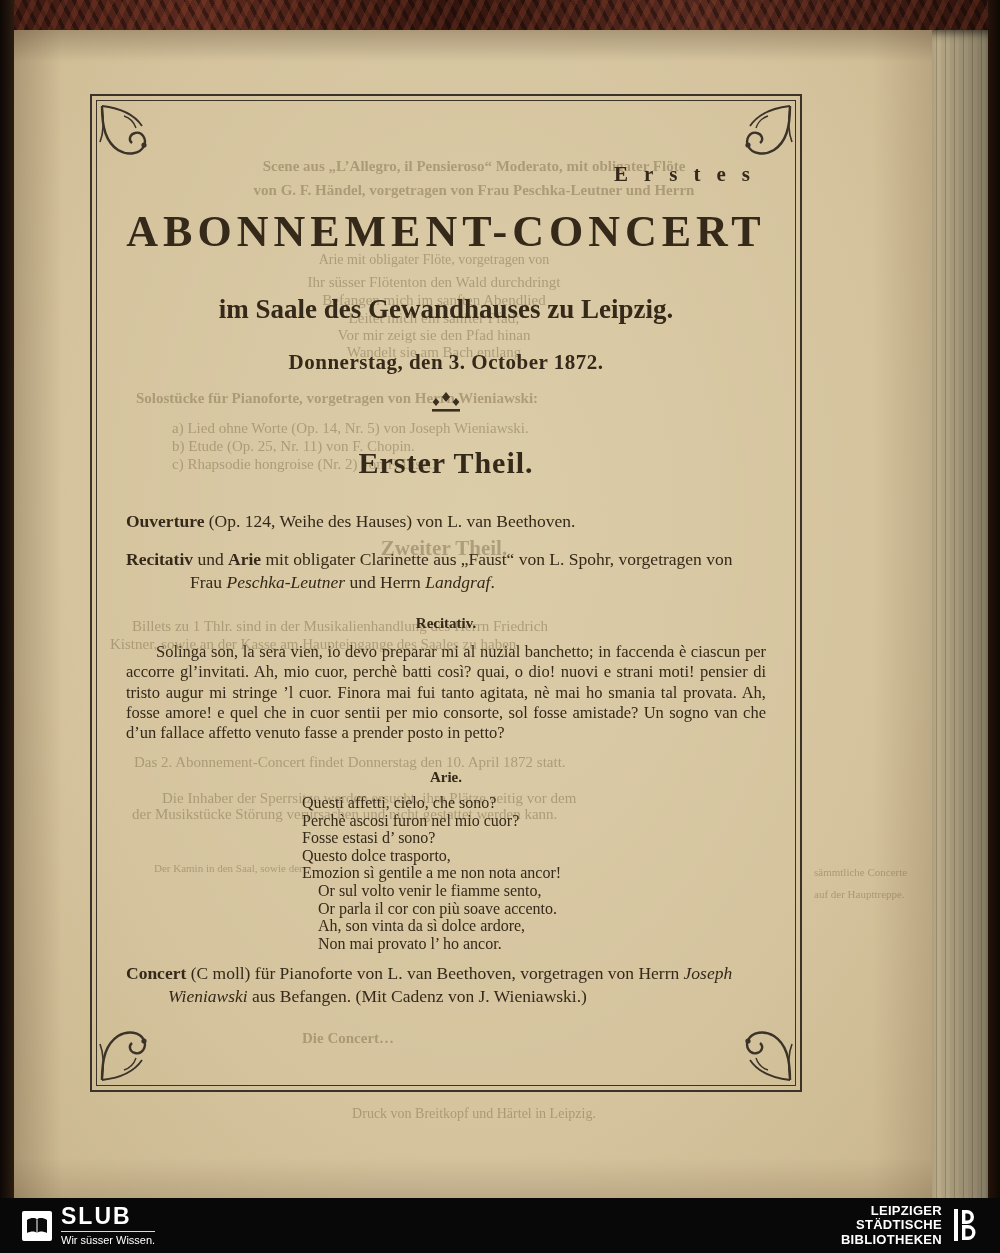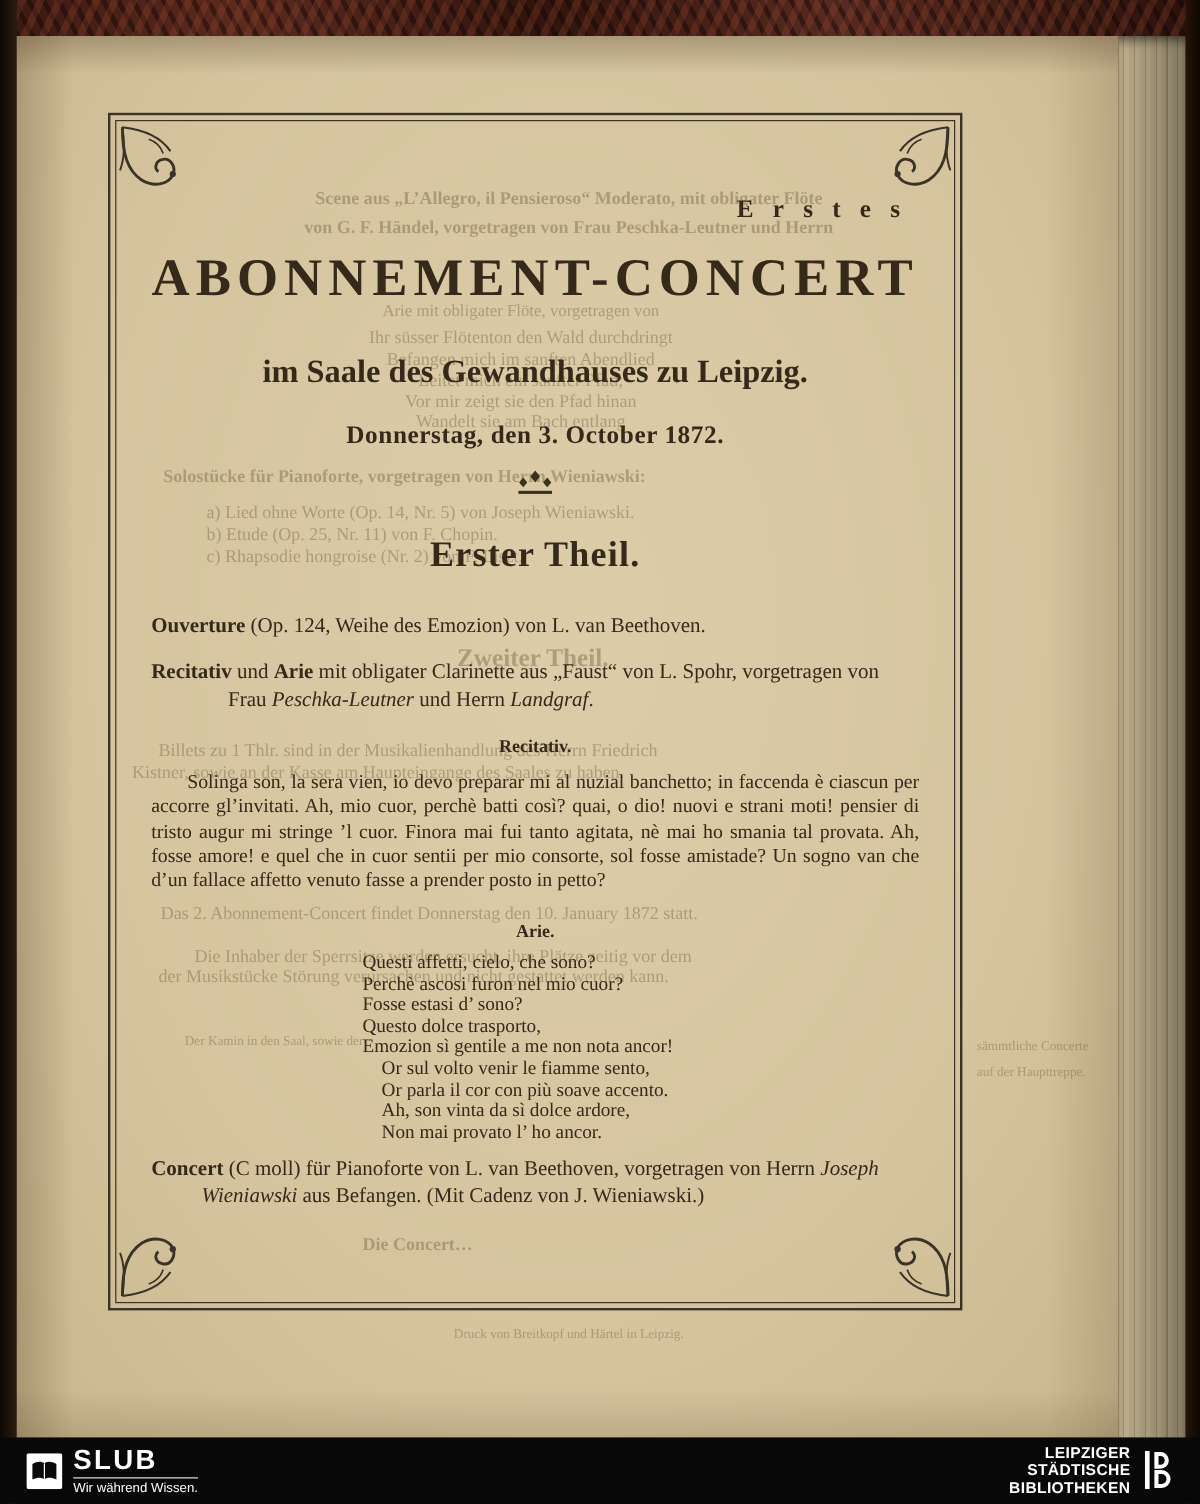--- a/index.html
+++ b/index.html
@@ -128,28 +128,28 @@
     <div class="bt c" style="top:280px;left:110px;width:620px;">Leitet mich ein sanfter Pfad;</div>
     <div class="bt c" style="top:297px;left:110px;width:620px;">Vor mir zeigt sie den Pfad hinan</div>
     <div class="bt c" style="top:314px;left:110px;width:620px;">Wandelt sie am Bach entlang</div>
     <div class="bt b" style="top:360px;left:122px;">Solostücke für Pianoforte, vorgetragen von Herrn Wieniawski:</div>
     <div class="bt" style="top:390px;left:158px;">a) Lied ohne Worte (Op. 14, Nr. 5) von Joseph Wieniawski.</div>
     <div class="bt" style="top:408px;left:158px;">b) Etude (Op. 25, Nr. 11) von F. Chopin.</div>
     <div class="bt" style="top:426px;left:158px;">c) Rhapsodie hongroise (Nr. 2) von F. Liszt.</div>
     <div class="bt b c" style="top:506px;left:90px;width:680px;font-size:21px;">Zweiter Theil.</div>
     <div class="bt" style="top:588px;left:118px;">Billets zu 1 Thlr. sind in der Musikalienhandlung des Herrn Friedrich</div>
     <div class="bt" style="top:606px;left:96px;">Kistner, sowie an der Kasse am Haupteingange des Saales zu haben.</div>
-    <div class="bt" style="top:724px;left:120px;">Das 2. Abonnement-Concert findet Donnerstag den 10. January 1872 statt.</div>
+    <div class="bt" style="top:724px;left:120px;">Das 2. Abonnement-Concert findet Donnerstag den 10. April 1872 statt.</div>
     <div class="bt" style="top:760px;left:148px;">Die Inhaber der Sperrsitze werden ersucht, ihre Plätze zeitig vor dem</div>
     <div class="bt" style="top:776px;left:118px;">der Musikstücke Störung verursachen und nicht gestattet werden kann.</div>
     <div class="bt sm" style="top:832px;left:140px;">Der Kamin in den Saal, sowie der</div>
     <div class="bt sm" style="top:836px;left:800px;">sämmtliche Concerte</div>
     <div class="bt sm" style="top:858px;left:800px;">auf der Haupttreppe.</div>
     <div class="bt b" style="top:1000px;left:288px;">Die Concert…</div>
-    <div class="bt c" style="top:1076px;left:110px;width:700px;font-size:11px;">Druck von Breitkopf und Härtel in Leipzig.</div>
+    <div class="bt c" style="top:1076px;left:110px;width:700px;font-size:14px;">Druck von Breitkopf und Härtel in Leipzig.</div>
   </div>
 
   <div class="frame">
     <div class="frame-inner"></div>
     <svg class="corner c-tl" viewBox="0 0 60 60">
         <use href="#flourish"></use>
       </svg>
     <svg class="corner c-tr" viewBox="0 0 60 60">
         <use href="#flourish"></use>
       </svg>
@@ -170,21 +170,21 @@
         <svg width="44" height="22" viewBox="0 0 44 22">
           <path d="M22 0 l4 5 -4 5 -4 -5 z" fill="#39301f"></path>
           <path d="M12 6 l3.4 4 -3.4 4 -3.4 -4 z" fill="#39301f"></path>
           <path d="M32 6 l3.4 4 -3.4 4 -3.4 -4 z" fill="#39301f"></path>
           <rect x="8" y="17" width="28" height="2.6" fill="#39301f"></rect>
         </svg>
       </div>
 
       <div class="blk section-title">Erster Theil.</div>
 
-      <div class="blk prog item1"><span class="b">Ouverture</span><span> (Op. 124, Weihe des Emozion) von L. van Beethoven.</span></div>
+      <div class="blk prog item1"><span class="b">Ouverture</span><span> (Op. 124, Weihe des Hauses) von L. van Beethoven.</span></div>
 
       <div class="blk prog item2"><span class="b">Recitativ</span><span> und </span><span class="b">Arie</span><span> mit obligater Clarinette aus „Faust“ von L. Spohr, vorgetragen von Frau </span><span class="i">Peschka-Leutner</span><span> und Herrn </span><span class="i">Landgraf</span><span>.</span></div>
 
       <div class="blk subhead recit-head">Recitativ.</div>
       <div class="blk recit-text">Solinga son, la sera vien, io devo preparar mi al nuzial banchetto; in faccenda è ciascun per accorre gl’invitati. Ah, mio cuor, perchè batti così? quai, o dio! nuovi e strani moti! pensier di tristo augur mi stringe ’l cuor. Finora mai fui tanto agitata, nè mai ho smania tal provata. Ah, fosse amore! e quel che in cuor sentii per mio consorte, sol fosse amistade? Un sogno van che d’un fallace affetto venuto fasse a prender posto in petto?</div>
 
       <div class="blk subhead arie-head">Arie.</div>
       <div class="blk arie">
         <div>Questi affetti, cielo, che sono?</div>
         <div>Perchè ascosi furon nel mio cuor?</div>
@@ -204,21 +204,21 @@
 
 <div class="footer">
   <div class="slub-lockup">
     <svg width="30" height="30" viewBox="0 0 30 30">
       <rect width="30" height="30" rx="2" fill="#fff"></rect>
       <path d="M5 9 C9 6.5 13 6.5 15 8.5 C17 6.5 21 6.5 25 9 L25 22 C21 20 17 20 15 22 C13 20 9 20 5 22 Z" fill="#0a0a0a"></path>
       <path d="M15 8.5 L15 22" stroke="#fff" stroke-width="1"></path>
     </svg>
     <div class="slub-text">
       <div class="slub-name">SLUB</div>
-      <div class="slub-tagline">Wir während Wissen.</div>
+      <div class="slub-tagline">Wir süsser Wissen.</div>
     </div>
   </div>
   <div class="lib-lockup">
     <div class="lib-lines">
       <div>LEIPZIGER</div>
       <div>STÄDTISCHE</div>
       <div>BIBLIOTHEKEN</div>
     </div>
     <svg width="24" height="32" viewBox="0 0 24 32">
       <rect x="0" y="0" width="4" height="32" fill="#fff"></rect>

